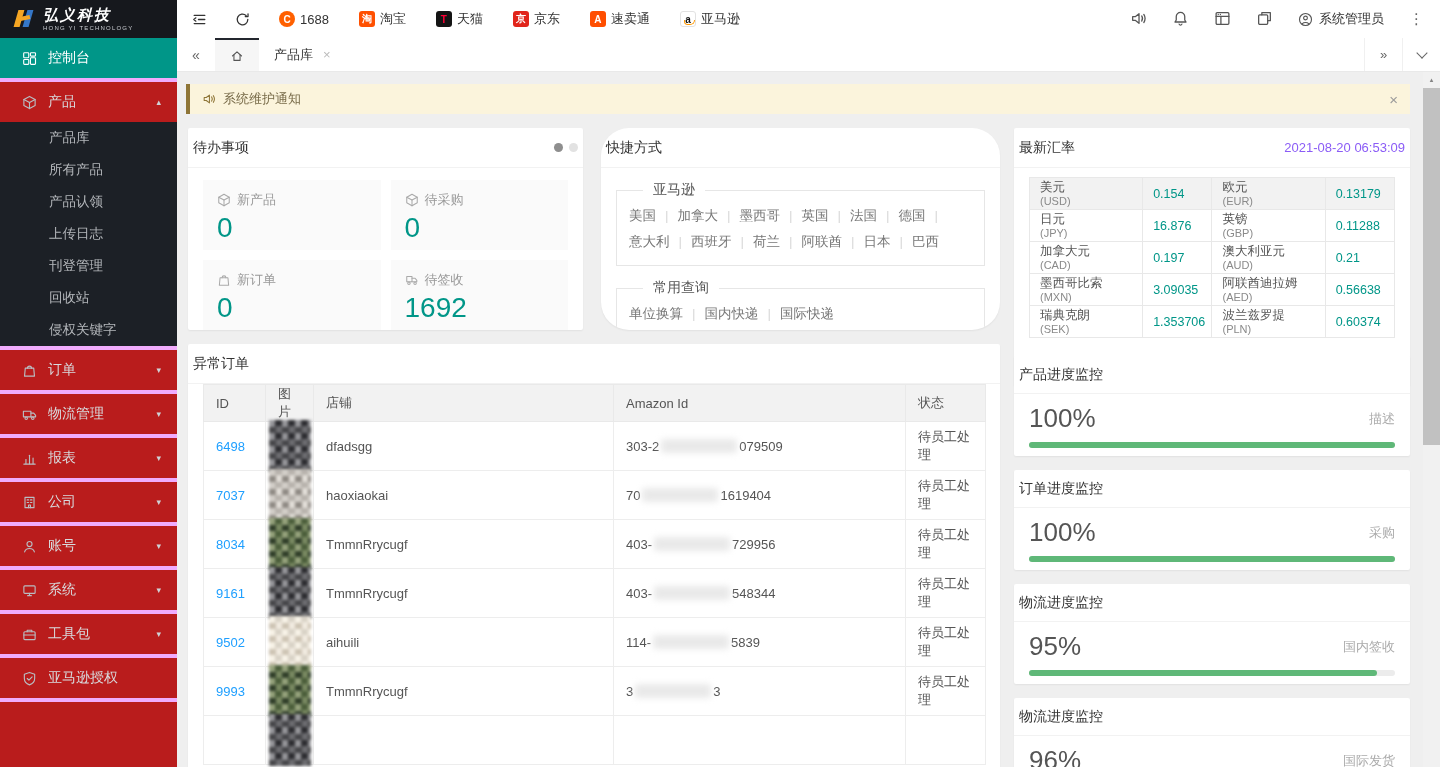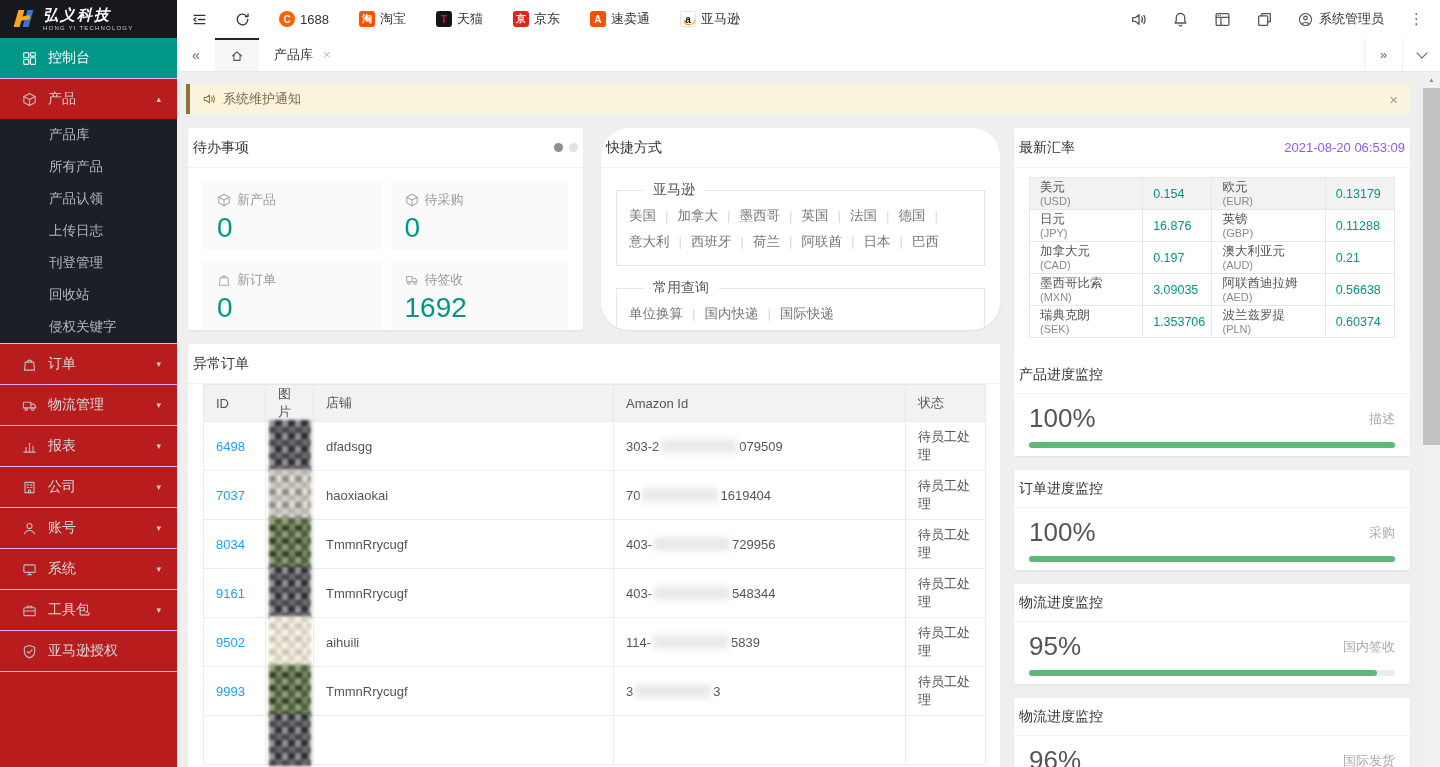--- a/index.html
+++ b/index.html
@@ -12,21 +12,21 @@
   
   .sidebar { position:fixed; left:0; top:0; width:177px; height:767px; background:#b91c1c; z-index:5; }
   .logo { height:38px; background:#16181d; display:flex; align-items:center; padding:0 10px 0 14px; }
   .logo-mark { position:relative; width:22px; height:24px; margin-right:7px; flex:none; }
   .logo-mark .m1 { position:absolute; left:2px; top:3px; width:6px; height:17px; background:#F5A623; transform:skewX(-16deg); }
   .logo-mark .m2 { position:absolute; left:11px; top:3px; width:6px; height:17px; background:#3577C8; transform:skewX(-16deg); }
   .logo-mark .m3 { position:absolute; left:6px; top:9px; width:10px; height:4px; background:#F5A623; transform:rotate(-12deg); }
   .logo-text { color:#fff; line-height:1; }
   .logo-title { font-size:15px; font-weight:bold; font-style:italic; letter-spacing:2px; }
   .logo-sub { font-size:6px; color:#c9ccd1; letter-spacing:1.2px; margin-top:3px; }
-  .nav-group { border-bottom:1px solid #f0abfc;font-family:Liberation Serif, serif; }
+  .nav-group { border-bottom:4px solid #f0abfc;font-family:Liberation Serif, serif; }
   .nav-item { height:40px; display:flex; align-items:center; padding:0 16px 0 22px;
     color:#d8dadd; font-size:14px; cursor:pointer; }
   .nav-item.active { background:#009688; color:#fff; }
   .nav-icon { width:15px; height:15px; margin-right:11px; color:#b9bdc2; flex:none; }
   .nav-item.active .nav-icon { color:#fff; }
   .nav-arrow { margin-left:auto; font-size:9px; color:#cfd2d6; }
   .nav-arrow.up::before { content:"\25B4"; }
   .nav-arrow.down::before { content:"\25BE"; }
   .nav-sub { background:#1c2026; }
   .nav-subitem { height:32px; line-height:32px; padding-left:49px; color:#b4b7bb;
@@ -39,21 +39,21 @@
   .tb-btn { width:17px; height:17px; color:#333; cursor:pointer; }
   .mp-list { display:flex; align-items:center; gap:30px; margin-left:28px; }
   .mp { display:flex; align-items:center; gap:5px; font-size:13px; color:#333;
     text-decoration:none; cursor:pointer; }
   .mp-badge { width:16px; height:16px; border-radius:3px; display:flex; align-items:center;
     justify-content:center; font-size:10px; font-weight:bold; position:relative; flex:none; }
   .mp-badge.round { border-radius:50%; }
   .mp-badge.amazon { border:1px solid #e2e2e2; }
   .mp-badge.amazon::after { content:""; position:absolute; left:3px; bottom:1px; width:9px;
     height:4px; border:1.4px solid #FF9900; border-top:none; border-radius:0 0 8px 6px; }
-  .tb-right { margin-left:auto; display:flex; align-items:center; gap:25px; }
+  .tb-right { margin-left:auto; display:flex; align-items:flex-start; gap:25px; }
   .tb-ico { width:17px; height:17px; color:#555; cursor:pointer; }
   .tb-user { display:flex; align-items:center; gap:6px; font-size:13px; color:#333; cursor:pointer; }
   .tb-user .icon { width:15px; height:15px; color:#555; }
   .i-kebab { color:#666; font-size:15px; cursor:pointer; }
   .i-kebab::before { content:"\22EE"; }
 
   .tabbar { height:34px; background:#fff; border-bottom:1px solid #e9e9e9; display:flex; align-items:stretch; }
   .tab-nav { width:38px; display:flex; align-items:center; justify-content:center;
     color:#666; font-size:14px; cursor:pointer; }
   .i-chevl::before { content:"\00AB"; }

